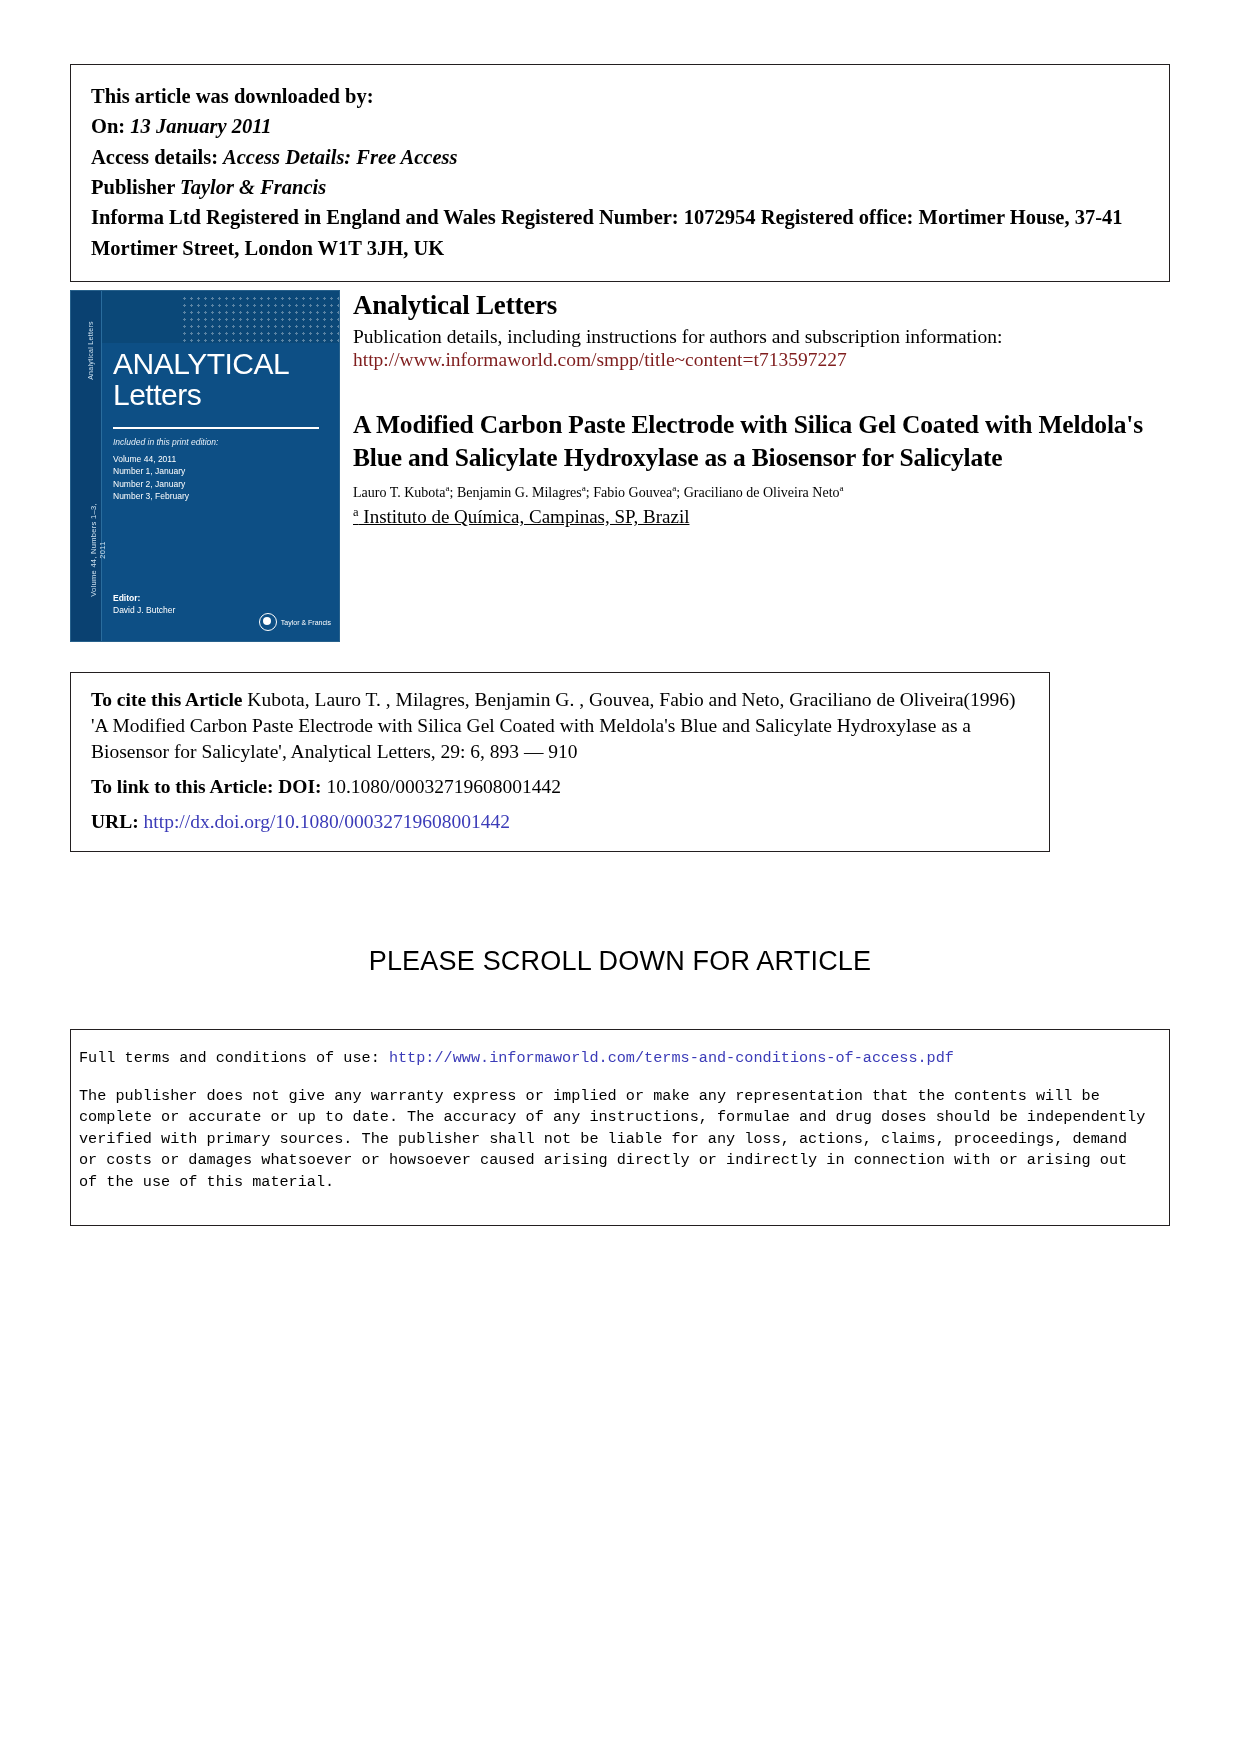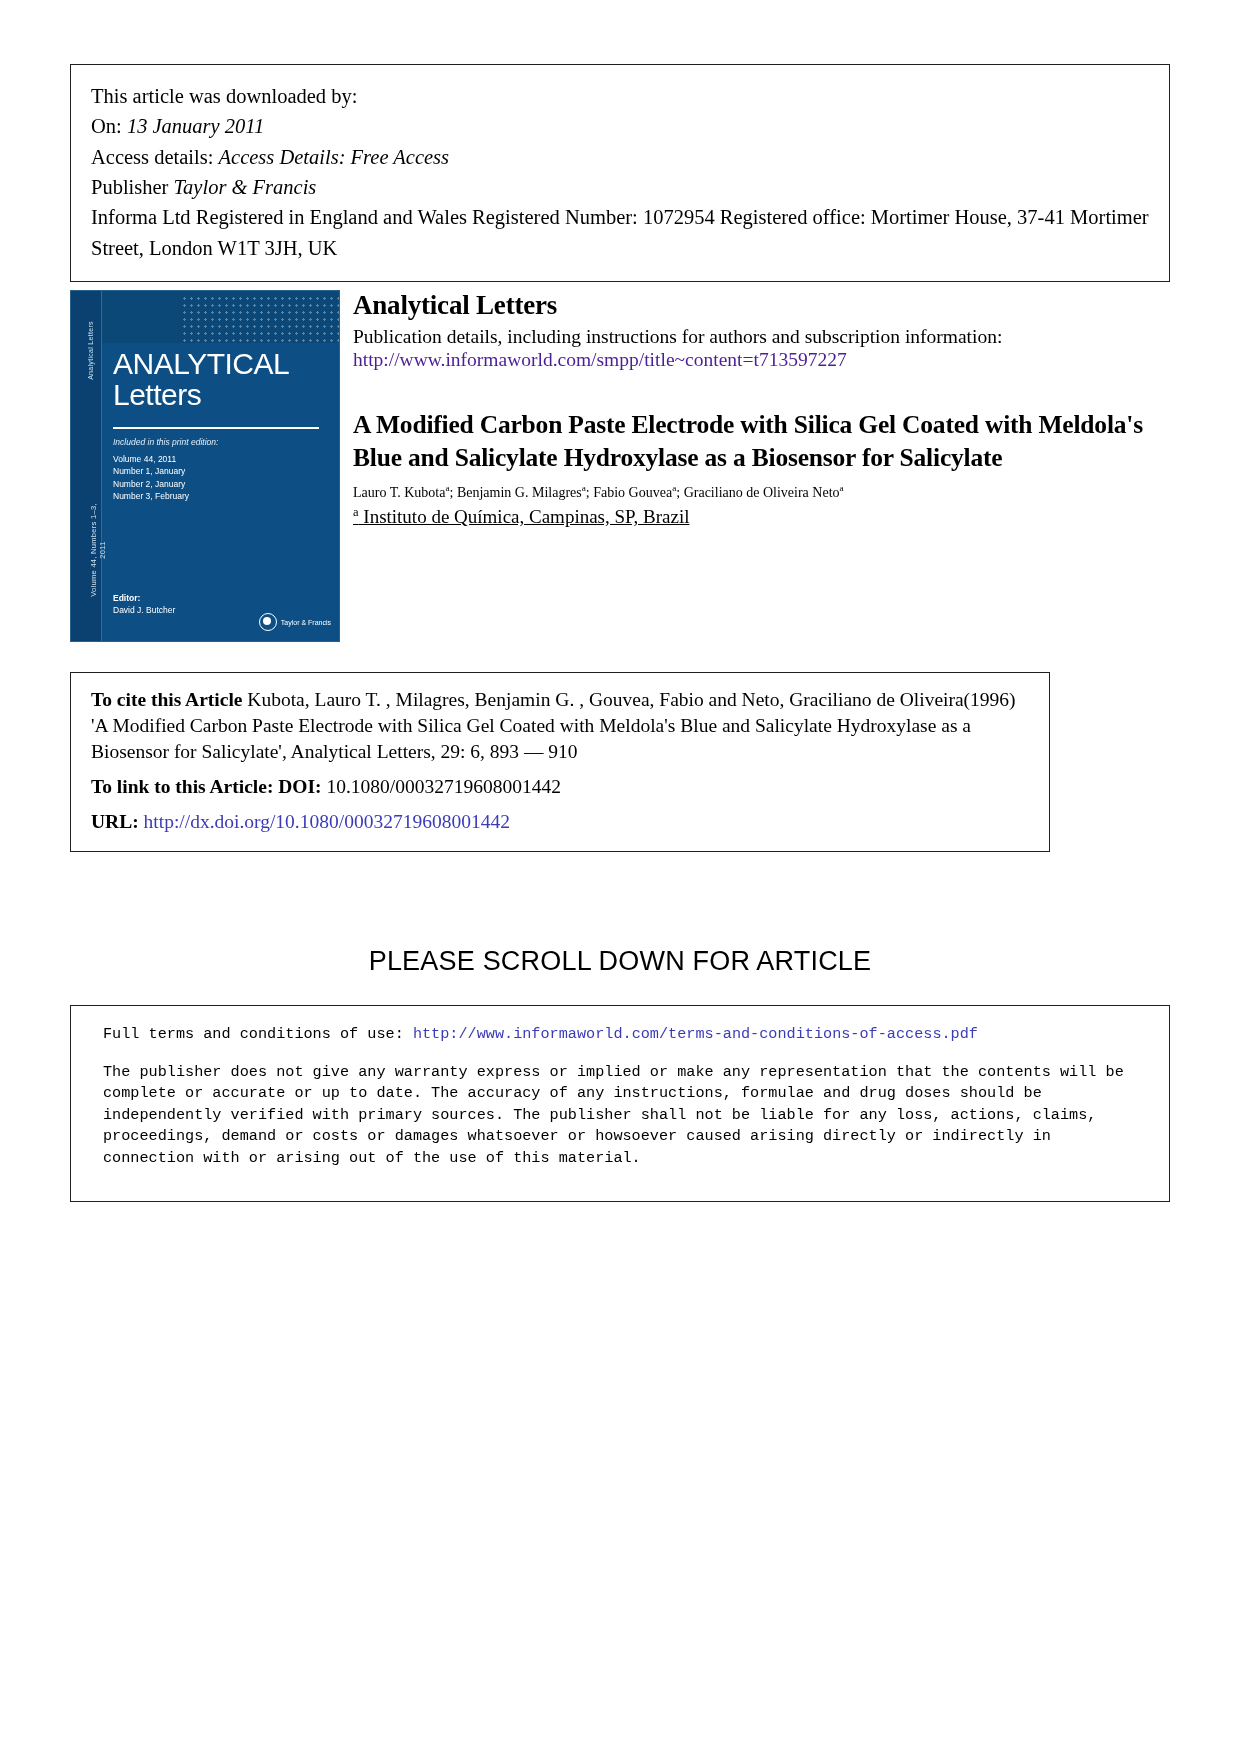--- a/index.html
+++ b/index.html
@@ -28,21 +28,21 @@
   }
   #download-box {
     position: absolute;
     left: 70px;
     top: 64px;
     width: 1100px;
     padding: 16px 20px 18px 20px;
     line-height: 1.48;
     font-size: 20.5px;
   }
-  #download-box .line { white-space: normal; }
+  #download-box .line { white-space: normal; font-weight: bold; }
   .it { font-style: italic; }
 
   
   #journal-area {
     position: absolute;
     left: 70px;
     top: 290px;
     width: 1100px;
   }
   #cover {
@@ -177,21 +177,21 @@
     font-weight: bold;
     letter-spacing: -0.2px;
     margin-bottom: 3px;
   }
   #pub-details {
     font-size: 19.5px;
     line-height: 1.3;
   }
   #journal-link {
     font-size: 19.5px;
-    color: #4c1d95;
+    color: #7f1d1d;
     text-decoration: none;
   }
 
   #article-title {
     margin-top: 38px;
     font-size: 25.5px;
     font-weight: bold;
     line-height: 1.28;
     letter-spacing: -0.2px;
   }
@@ -234,23 +234,23 @@
     font-family: "Liberation Sans", sans-serif;
     font-size: 27px;
     letter-spacing: 0.2px;
     color: #000000;
   }
 
   
   #terms-box {
     position: absolute;
     left: 70px;
-    top: 1005px;
+    top: 1029px;
     width: 1100px;
-    padding: 18px 20px 20px 32px;
+    padding: 18px 20px 20px 8px;
     font-family: "Liberation Mono", monospace;
     font-size: 15.2px;
     line-height: 1.42;
   }
   #terms-box p { margin: 0 0 16px 0; }
   #terms-box p:last-child { margin-bottom: 12px; }
   #terms-box a {
     color: #3b3bb8;
     text-decoration: none;
   }

